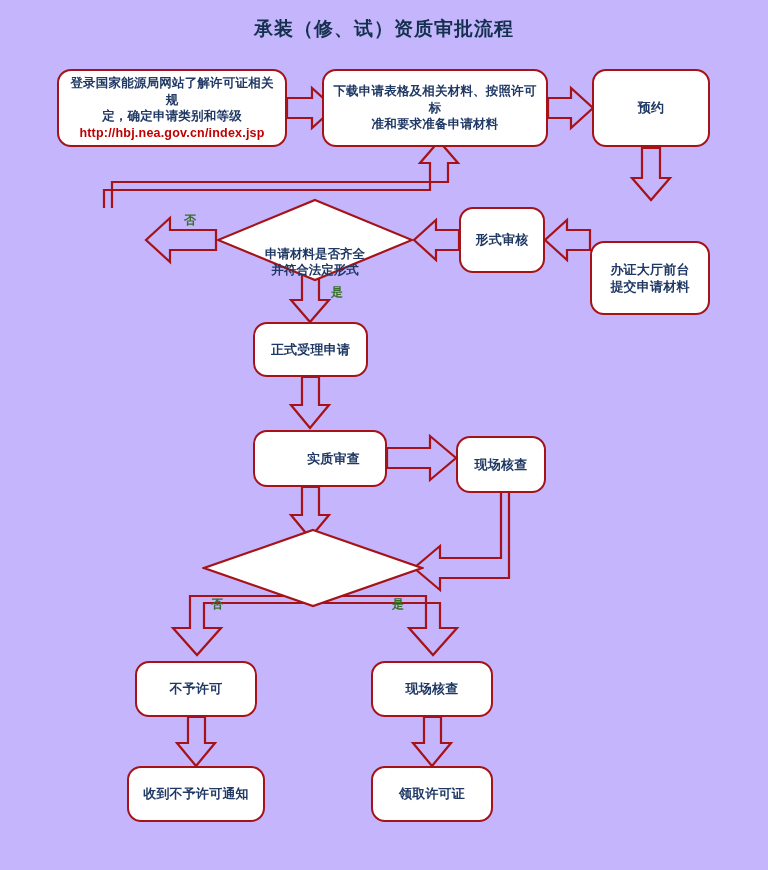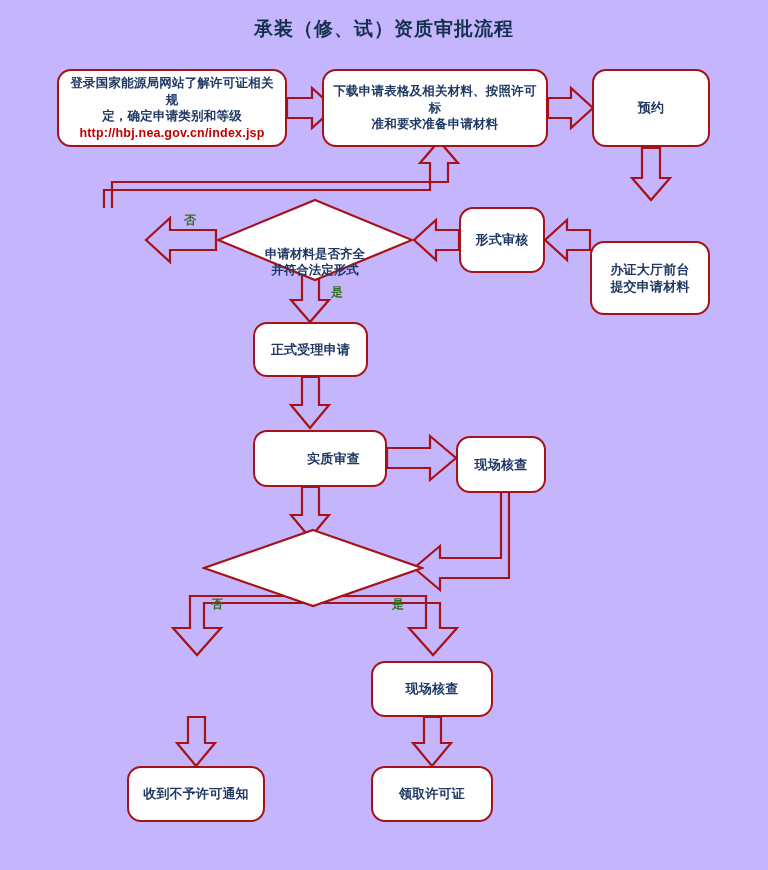--- a/index.html
+++ b/index.html
@@ -152,20 +152,23 @@
   <div class="node" style="left:456px;top:428px;width:90px;height:57px;font-size:13px;margin-top:8px;">
     <span class="txt">现场核查</span>
   </div>
 
   <div class="diamond" style="left:202px;top:528px;width:222px;height:80px;font-size:12.5px;">
     <svg width="222" height="80" viewBox="0 0 222 80">
       <polygon points="111,2 220,40 111,78 2,40" fill="#ffffff" stroke="#A51217" stroke-width="2.2"></polygon>
     </svg>
   </div>
 
+  <div class="node" style="left:135px;top:661px;width:122px;height:56px;font-size:13px;">
+    <span class="txt">不予许可</span>
+  </div>
 
   <div class="node" style="left:371px;top:661px;width:122px;height:56px;font-size:13px;">
     <span class="txt">现场核查</span>
   </div>
 
   <div class="node" style="left:127px;top:766px;width:138px;height:56px;font-size:13px;">
     <span class="txt">收到不予许可通知</span>
   </div>
 
   <div class="node" style="left:371px;top:766px;width:122px;height:56px;font-size:13px;">

